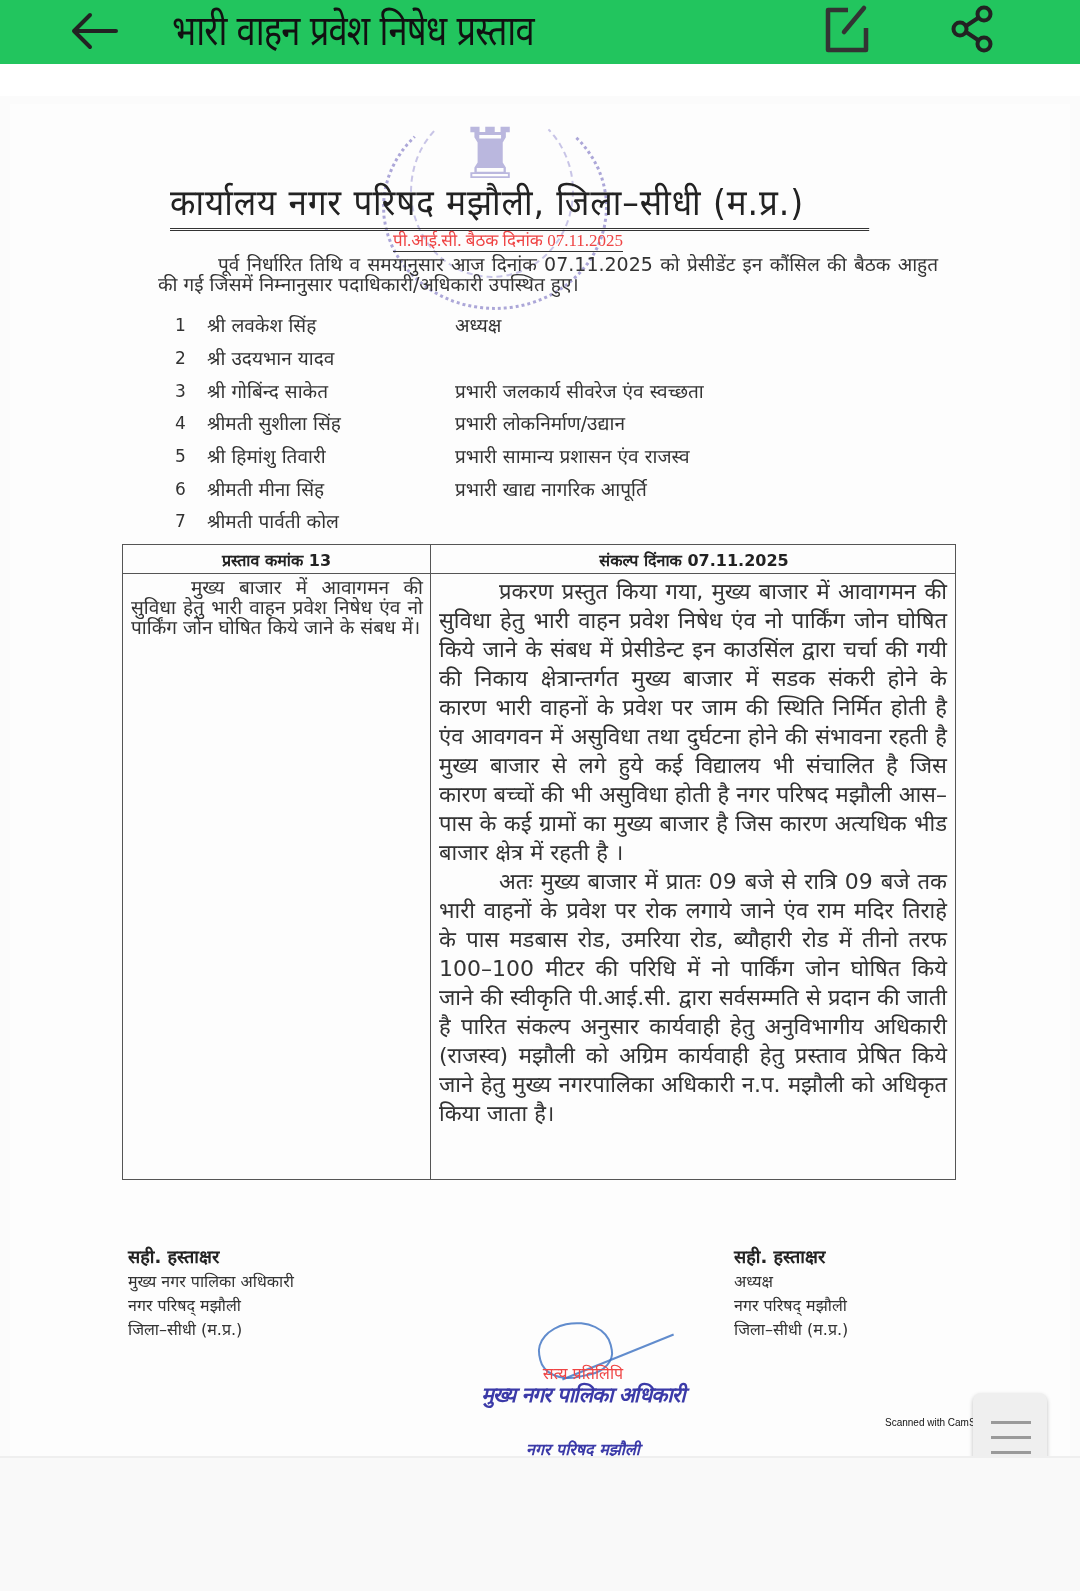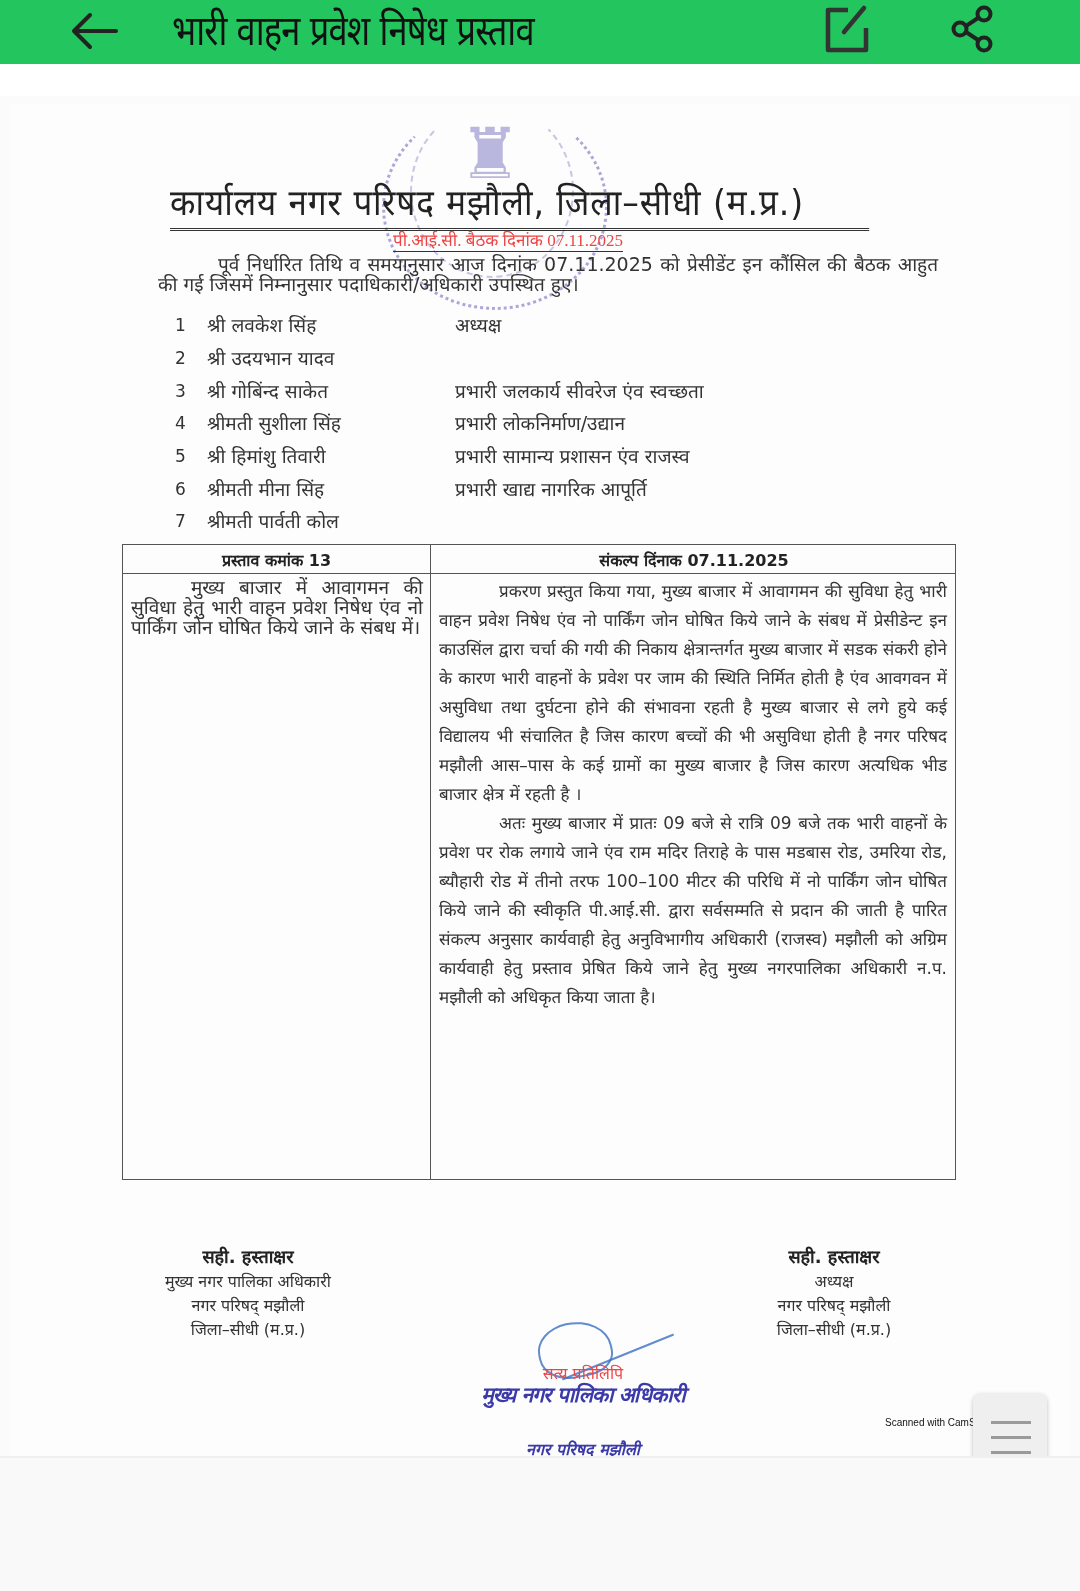--- a/index.html
+++ b/index.html
@@ -81,27 +81,27 @@
   }
   .th-left { left:0; width:307px; }
   .th-right { left:308px; width:526px; }
   .cell-left {
     position:absolute; left:8px; top:32px; width:292px;
     font-family:"DejaVu Sans", sans-serif; font-size:19px; line-height:20px; color:#333;
     text-indent:60px; text-align:justify; text-align-last:left;
   }
   .cell-right {
     position:absolute; left:316px; top:32px; width:508px;
-    font-family:"DejaVu Sans", sans-serif; font-size:17px; line-height:29px; color:#333;
+    font-family:"DejaVu Sans", sans-serif; font-size:22px; line-height:29px; color:#333;
     text-align:justify;
   }
   .cell-right p { margin:0; text-indent:60px; text-align:justify; }
   .cell-right p.last { text-align-last:left; }
 
-  .sig-block { position:absolute; font-family:"DejaVu Sans", sans-serif; color:#333; text-align:center; }
+  .sig-block { position:absolute; font-family:"DejaVu Sans", sans-serif; color:#333; }
   .sig-left { left:118px; top:1140px; width:240px; }
   .sig-right { left:724px; top:1140px; width:200px; }
   .sig-title { font-size:18px; font-weight:bold; line-height:26px; color:#222; }
   .sig-line { font-size:16px; line-height:24px; }
 
   .cert-stamp {
     position:absolute; left:468px; top:1218px; width:210px; height:110px;
     font-family:"DejaVu Sans", sans-serif; color:#3b3aa8; text-align:center;
   }
   .cert-scribble {

